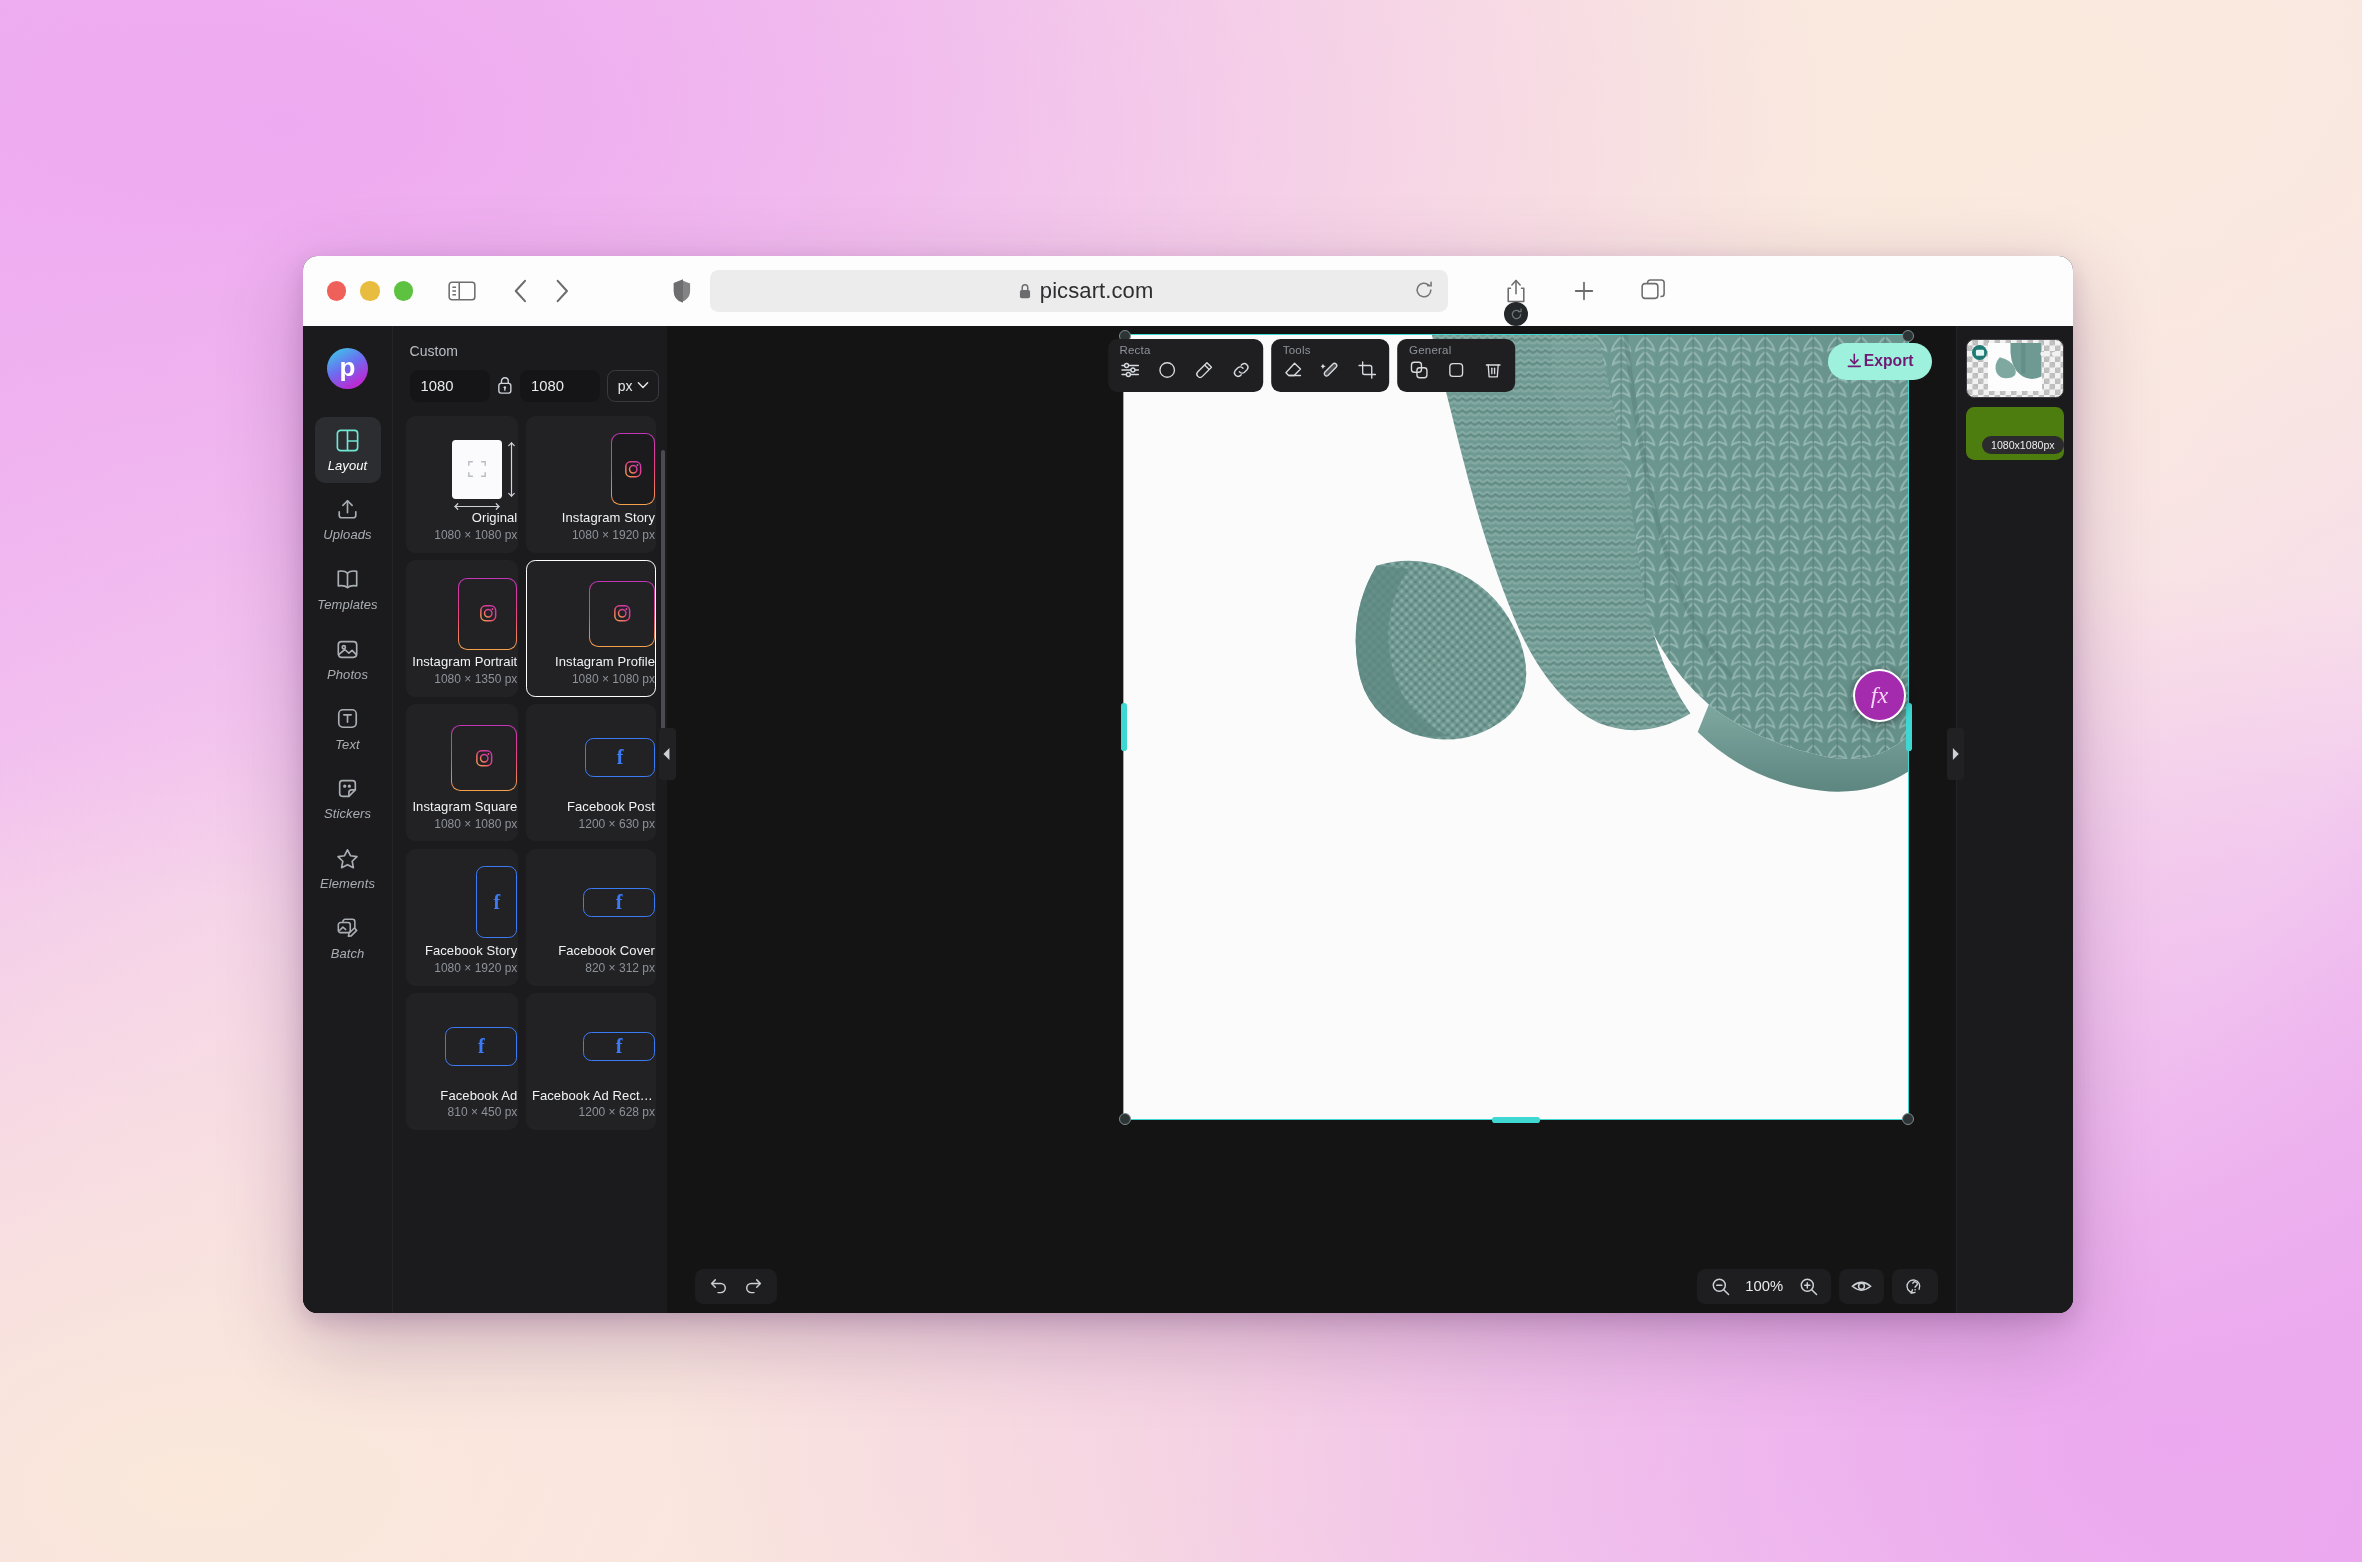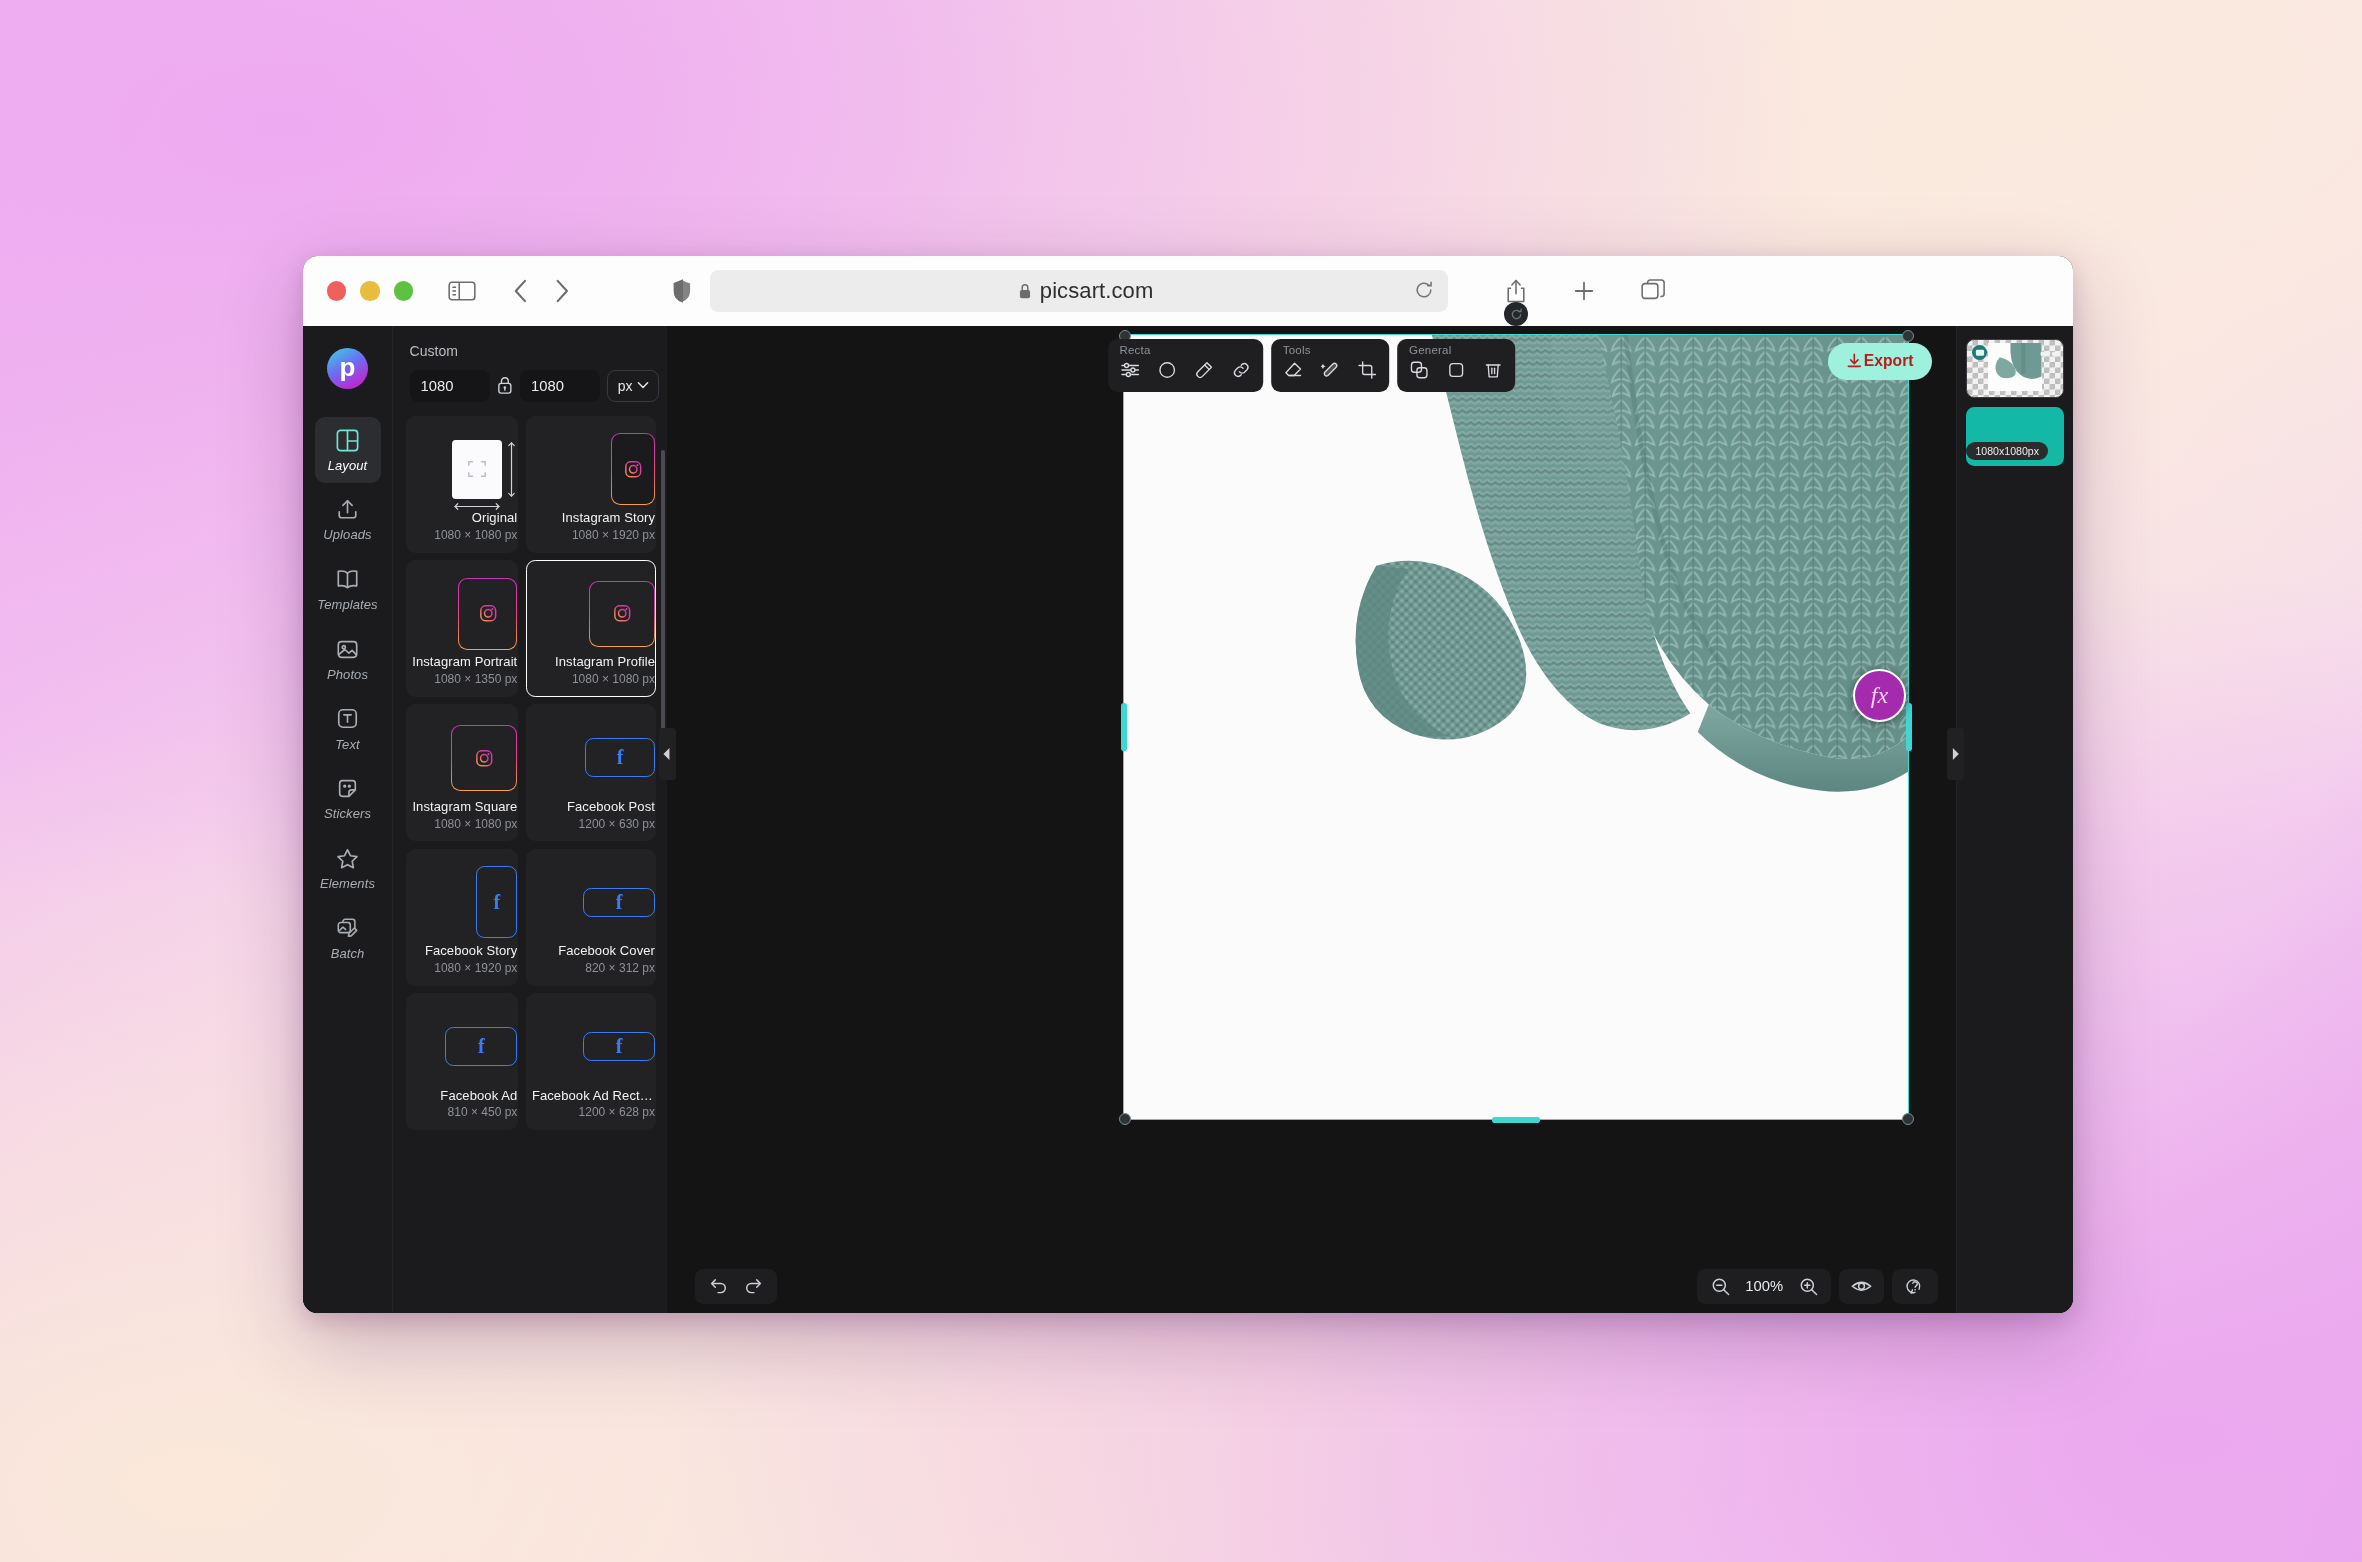--- a/index.html
+++ b/index.html
@@ -154,21 +154,21 @@
     width: 53px; height: 53px; border-radius: 50%;
     background: #a52bae; border: 2.8px solid #fff;
     display: flex; align-items: center; justify-content: center;
     z-index: 9; box-shadow: 0 1.8px 9.2px rgba(0,0,0,.45);
   }
   .cursor-fx span { color: #f3d5f7; font-size: 24px; font-style: italic;
                     font-family: "Liberation Serif", serif; }
 
   .export-btn {
     position: absolute; right: 24px; top: 16.6px; z-index: 6;
-    background: #9ef2dd; color: #b91c1c; border: none;
+    background: #9ef2dd; color: #701a75; border: none;
     height: 37px; border-radius: 18.5px; padding: 0 18.5px;
     display: flex; align-items: center; gap: 1px;
     font-size: 15.7px; font-weight: 600; cursor: pointer;
     font-family: "Liberation Sans", sans-serif;
   }
 
   .canvas-wrap {
     position: absolute; left: 457px; top: 9.2px;
     width: 784px; height: 784px;
   }
@@ -238,22 +238,22 @@
     border-radius: 50%; background: #1f7a74;
     display: flex; align-items: center; justify-content: center; z-index: 2;
   }
   .layer-dots {
     position: absolute; right: 5.5px; top: 6.5px; color: #f2f2f2;
     font-size: 14px; letter-spacing: 0.9px; line-height: 1; z-index: 2;
     font-weight: 700; cursor: pointer;
   }
   .layer-img { position: absolute; left: 22%; top: 6%; width: 56%; height: 84%; background: #fff; overflow: hidden; }
   .canvas-thumb {
-    width: 100%; height: 59px; border-radius: 8.3px; background: #14b8a6;
-    display: flex; align-items: flex-end; justify-content: flex-start;
+    width: 100%; height: 53px; border-radius: 8.3px; background: #4d7c0f;
+    display: flex; align-items: flex-end; justify-content: flex-end;
     padding-bottom: 6.5px; cursor: pointer; position: relative;
   }
   .canvas-chip {
     background: #2b2b2e; color: #ececee; font-size: 10.6px;
     border-radius: 9.2px; padding: 2.8px 9.2px; white-space: nowrap;
   }
 </style>
 </head>
 <body>
 

